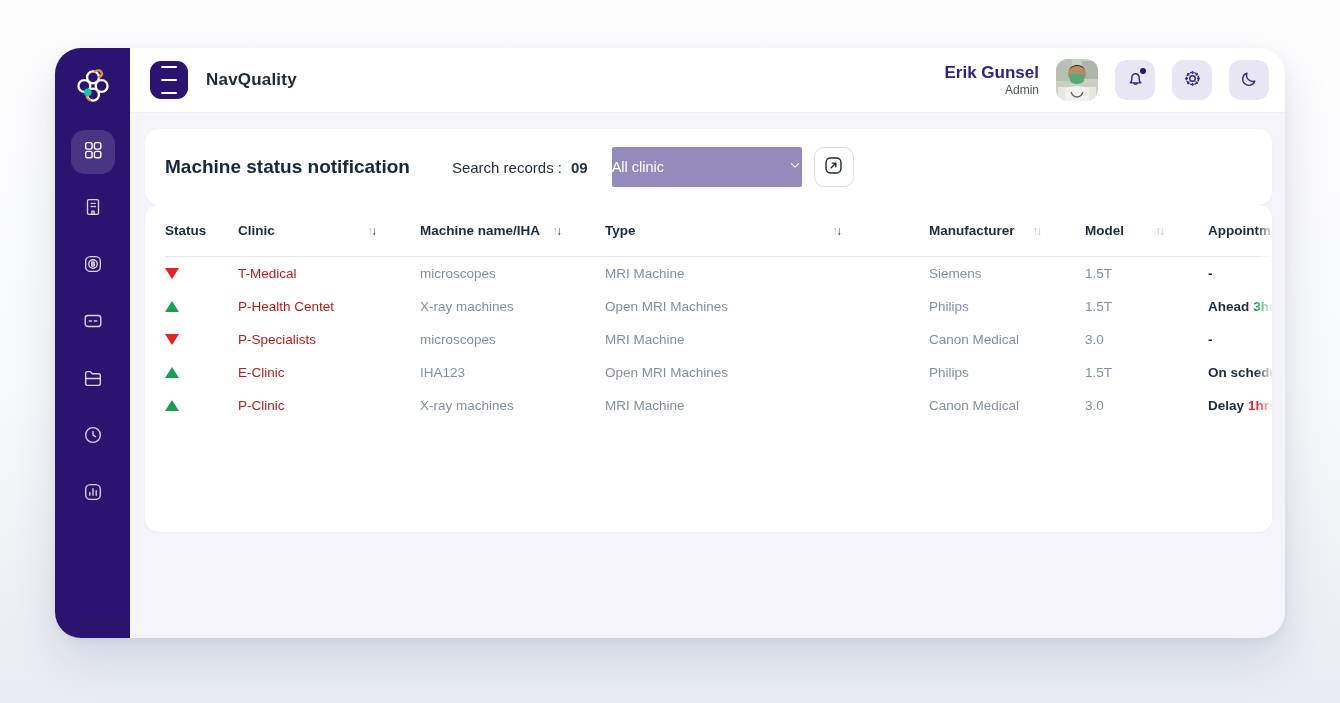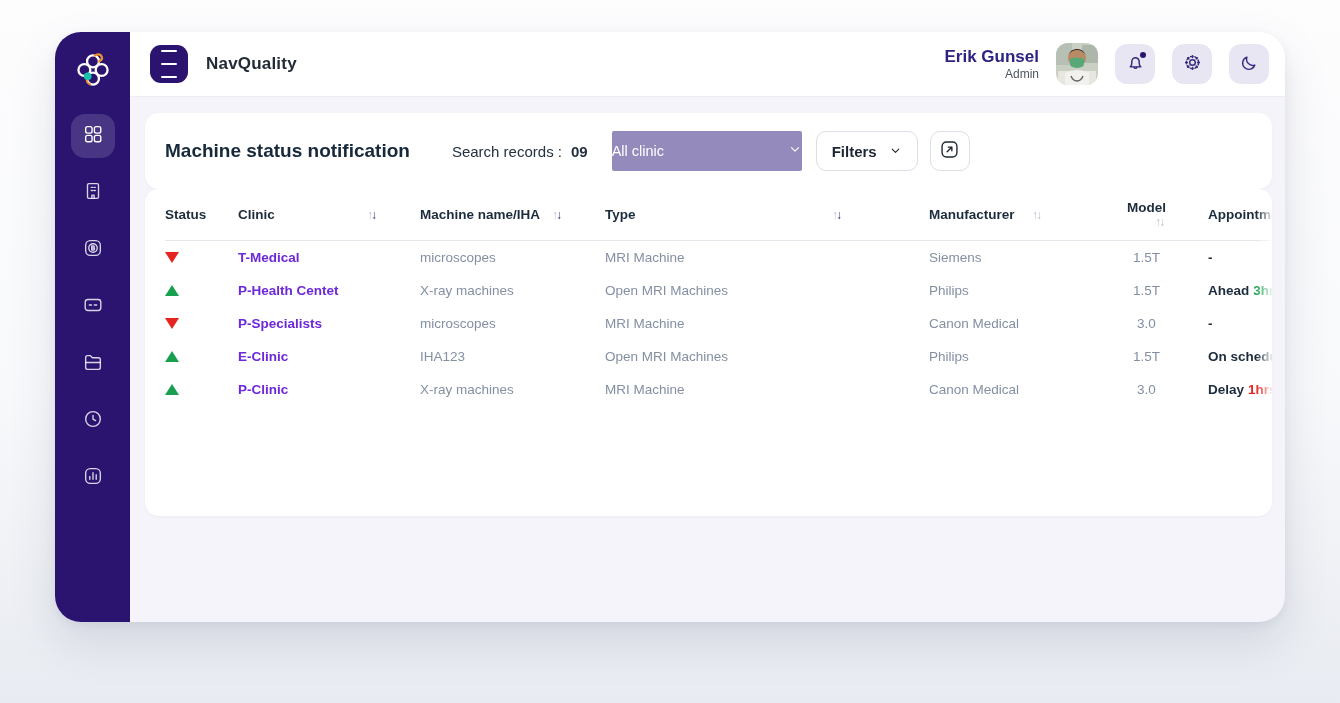--- a/index.html
+++ b/index.html
@@ -1,20 +1,20 @@
 <!DOCTYPE html>
 <html><head>
 <meta charset="utf-8">
 <style>
   * { margin:0; padding:0; box-sizing:border-box; }
   html,body { width:1340px; height:703px; overflow:hidden;
     font-family:"Liberation Sans", sans-serif;
     background:linear-gradient(180deg,#fdfdfe 0%,#f8f9fb 55%,#e8ebf1 100%); }
 
-  .app { position:absolute; left:55px; top:32px; width:1230px; height:590px;
+  .app { position:absolute; left:55px; top:48px; width:1230px; height:590px;
     border-radius:26px; background:#f5f4fa; display:flex; overflow:hidden;
     box-shadow:0 20px 45px rgba(80,90,120,.16), 0 3px 10px rgba(80,90,120,.08); }
 
   
   .sidebar { width:75px; background:#2a1470; display:flex; flex-direction:column;
     align-items:center; padding-top:12px; flex:none; }
   .logo { width:52px; height:52px; display:grid; place-items:center; }
   .nav { margin-top:18px; display:flex; flex-direction:column; gap:13px; align-items:center; }
   .nav-item { width:44px; height:44px; border-radius:14px; display:grid; place-items:center; cursor:pointer; }
   .nav-item.active { background:rgba(255,255,255,.14); }
@@ -66,27 +66,27 @@
   .expand-btn svg { stroke:#1f2833; fill:none; stroke-width:1.6; stroke-linecap:round; stroke-linejoin:round; }
 
   
   .table-card { height:327px; position:relative; overflow:hidden; flex:none; padding-left:20px; }
   .table-card::after { content:""; position:absolute; top:0; right:0; bottom:0; width:16px;
     background:linear-gradient(to right, rgba(255,255,255,0), rgba(255,255,255,.9)); pointer-events:none; }
   .t-row { display:flex; align-items:center; min-width:1270px; }
   .t-head { height:52px; border-bottom:1px solid #e4e6ec; }
   .t-body-row { height:33px; cursor:default; }
   .cell { flex:none; white-space:nowrap; font-size:13.5px; display:flex; align-items:center; }
-  .c0{width:73px;} .c1{width:182px;} .c2{width:185px;} .c3{width:280px;} .c4{width:200px;padding-left:44px;} .c5{width:123px;flex-direction:column;} .c6{width:220px;}
+  .c0{width:73px;} .c1{width:182px;} .c2{width:185px;} .c3{width:280px;} .c4{width:200px;padding-left:44px;} .c5{width:123px;} .c6{width:220px;}
   .th { font-weight:700; color:#1d2c3c; }
   .sort { margin-left:auto; margin-right:45px; font-size:12px; letter-spacing:-2px; }
   .sort .a-up { color:#b7bfd2; }
   .sort .a-dn { color:#b7bfd2; }
   .sort.sorted .a-dn { color:#2f2d78; }
-  .clinic-cell { font-weight:700; color:#6d28d9; }
+  .clinic-cell { font-weight:400; color:#b91c1c; }
   .gray { color:#848fa3; }
   .tri { width:0; height:0; border-left:7px solid transparent; border-right:7px solid transparent; }
   .tri.up { border-bottom:11px solid #18a050; }
   .tri.down { border-top:11px solid #e5231f; }
   .appt { font-weight:700; color:#1d2c3c; }
   .appt .hl { margin-left:4px; }
   .appt .hl.green { color:#21a553; }
   .appt .hl.red { color:#e8251f; }
 </style>
 </head>
@@ -235,28 +235,20 @@
           <span>Search records :</span><b>09</b>
         </div>
         <div class="clinic-select">
           <span class="val">All clinic</span>
           <span>
             <svg width="14" height="14" viewBox="0 0 24 24">
                 <path d="M6 9.5l6 6 6-6"></path>
               </svg>
           </span>
         </div>
-        <button class="filters-btn">
-          <span>Filters</span>
-          <span>
-            <svg width="13" height="13" viewBox="0 0 24 24">
-                <path d="M6 9.5l6 6 6-6"></path>
-              </svg>
-          </span>
-        </button>
         <button class="expand-btn">
           <span>
             <svg width="21" height="21" viewBox="0 0 24 24">
               <rect x="3.5" y="3.5" width="17" height="17" rx="5"></rect>
               <path d="M9.3 14.7l5.2-5.2M10.6 9.3h4.1v4.1"></path>
             </svg>
           </span>
         </button>
       </div>
 

